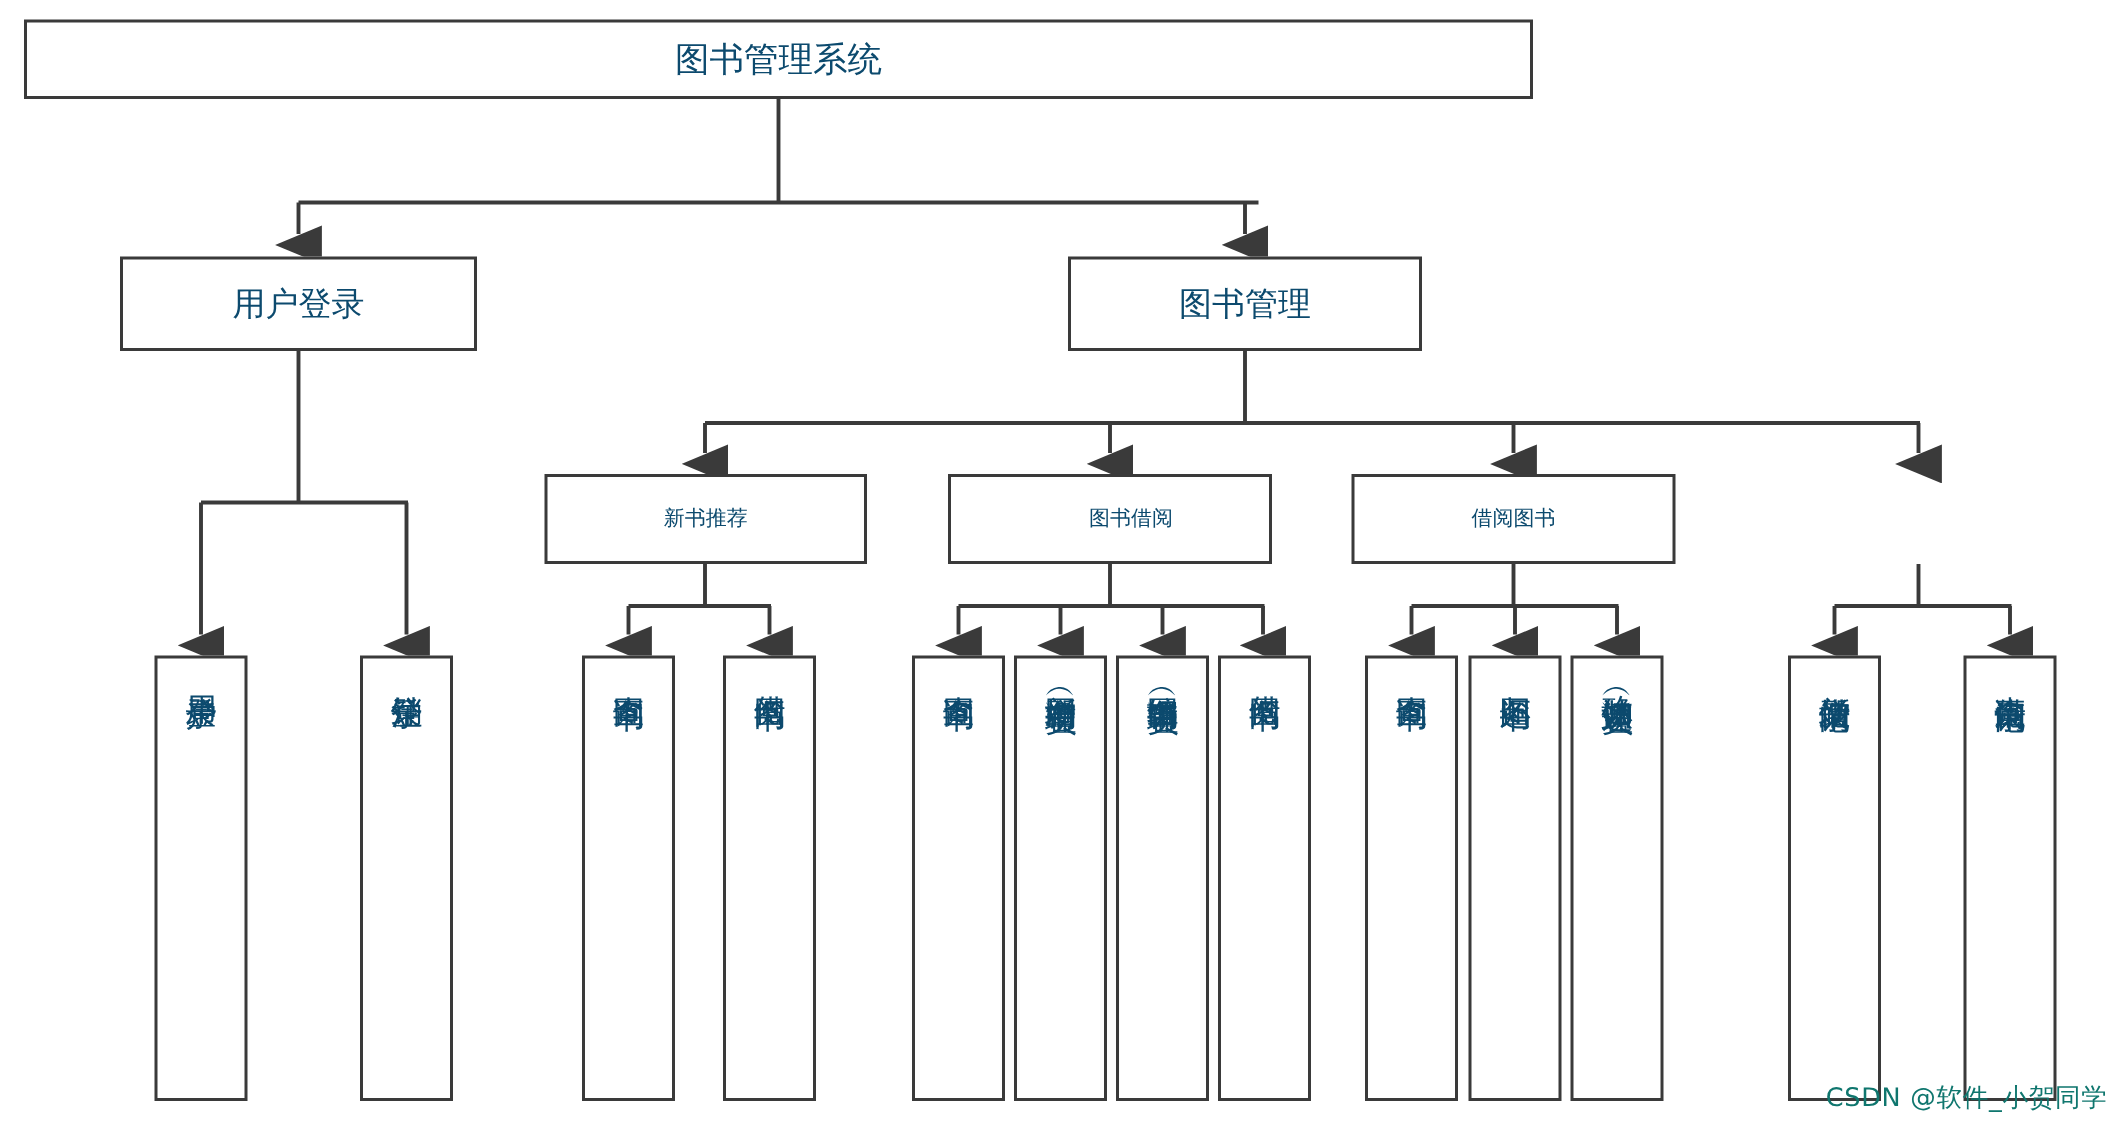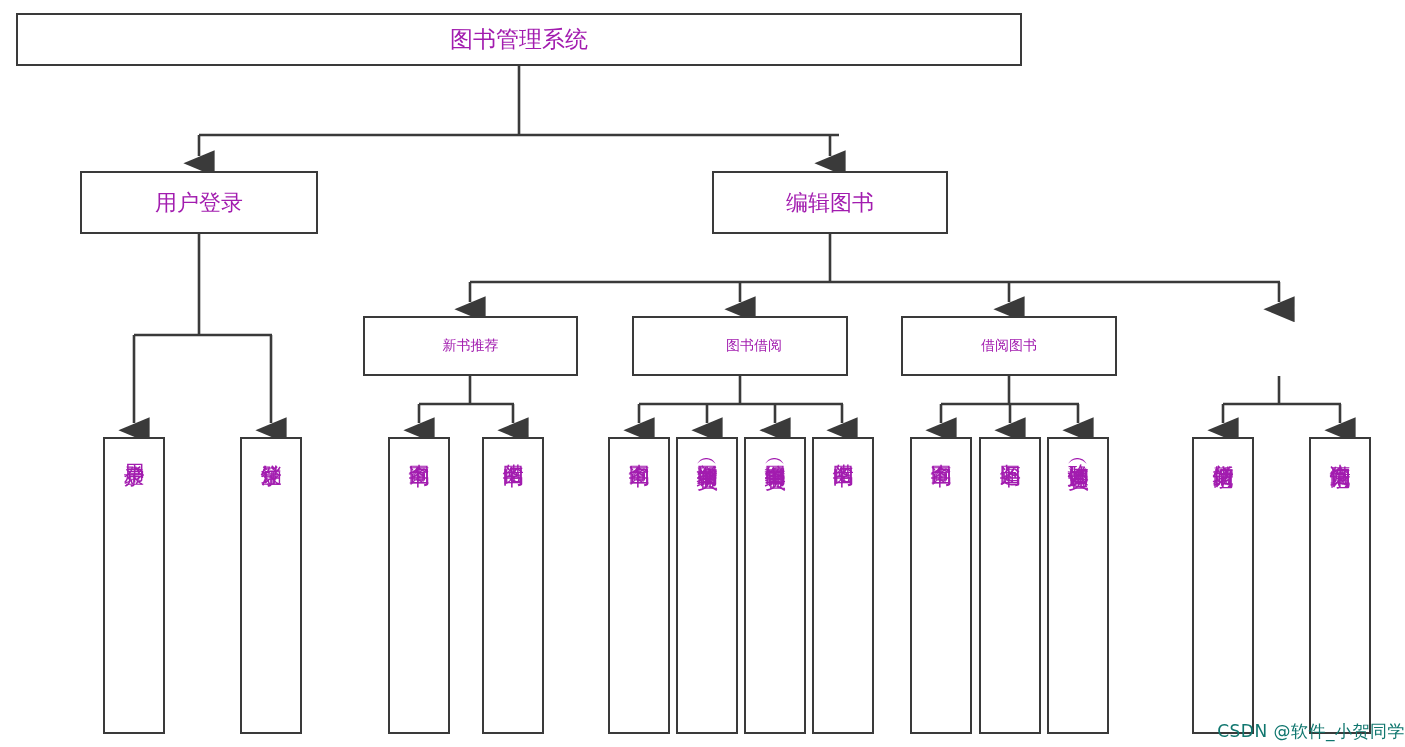--- a/index.html
+++ b/index.html
@@ -26,21 +26,21 @@
     height: 747px;
   }
   .node {
     position: absolute;
     box-sizing: border-box;
     border: 2px solid #3a3a3a;
     background: #ffffff;
     display: flex;
     align-items: center;
     justify-content: center;
-    color: #a21caf;
+    color: #0c4a6e;
     z-index: 5;
   }
   .node.root {
     font-size: 23px;
   }
   .node.lvl2 {
     font-size: 22px;
   }
   .node.lvl3 {
     font-size: 14px;
@@ -125,21 +125,21 @@
   </svg>
 
   <div class="node root" style="left:16px; top:13px; width:1006px; height:53px;">
     <span>图书管理系统</span>
   </div>
 
   <div class="node lvl2" style="left:80px; top:171px; width:238px; height:63px;">
     <span>用户登录</span>
   </div>
   <div class="node lvl2" style="left:712px; top:171px; width:236px; height:63px;">
-    <span>编辑图书</span>
+    <span>图书管理</span>
   </div>
 
   <div class="node lvl3" style="left:363px; top:316px; width:215px; height:60px;">
     <span>新书推荐</span>
   </div>
   <div class="node lvl3" style="left:632px; top:316px; width:216px; height:60px;padding-left:28px;">
     <span>图书借阅</span>
   </div>
   <div class="node lvl3" style="left:901px; top:316px; width:216px; height:60px;">
     <span>借阅图书</span>

